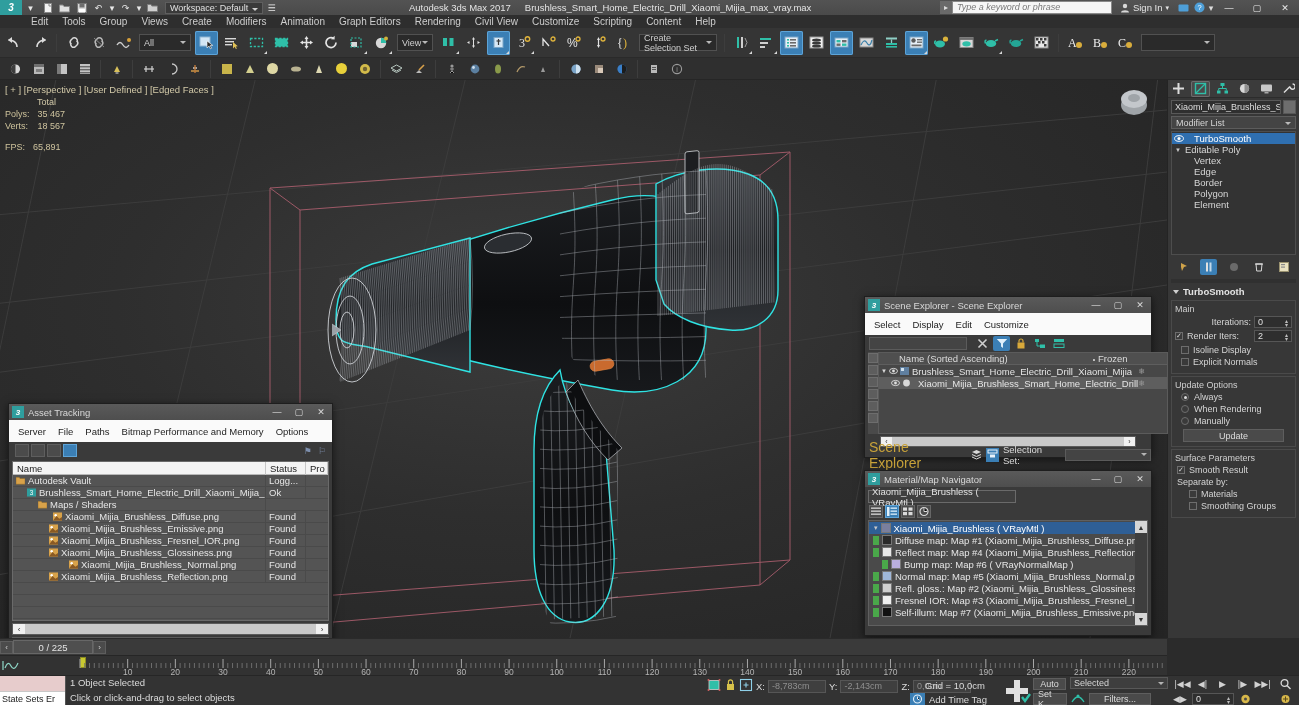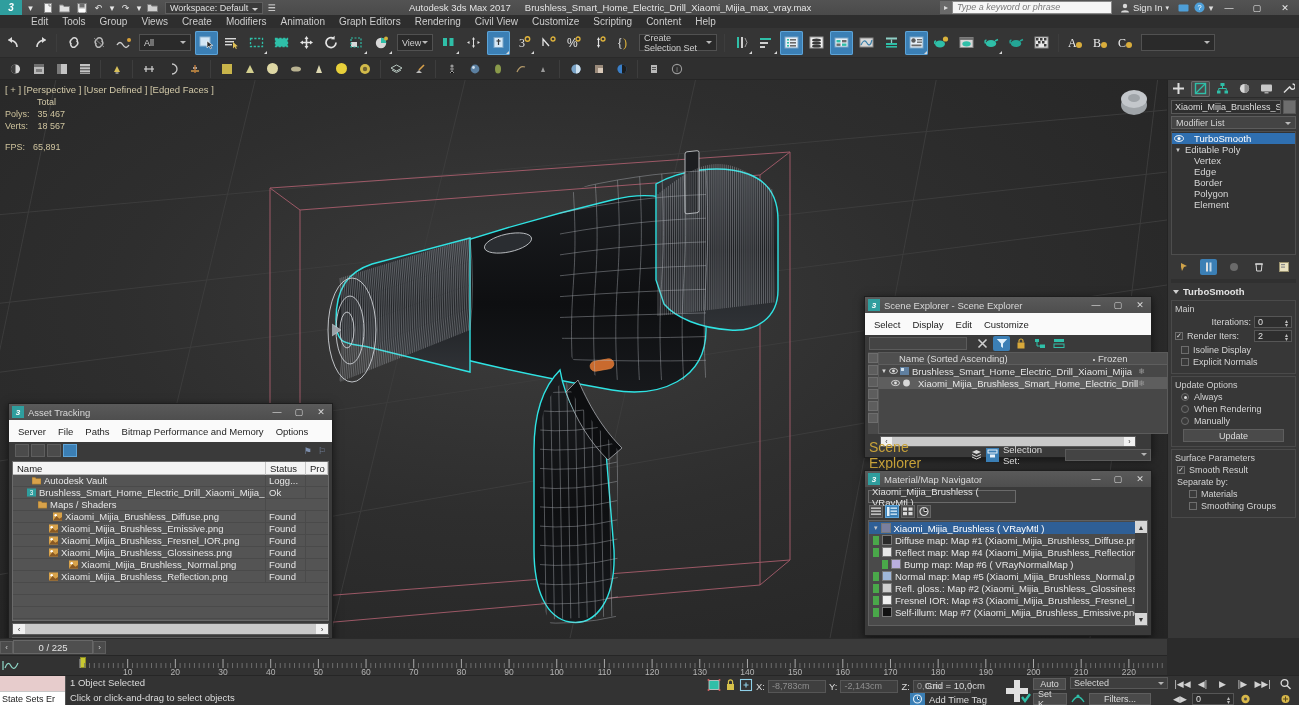--- a/index.html
+++ b/index.html
@@ -1278,21 +1278,21 @@
     </div>
   </div>
   <div id="at-grid">
     <div id="at-head">
       <div style="width:253px;">Name</div>
       <div style="width:40px;">Status</div>
       <div style="flex:1;">Pro</div>
     </div>
     <div id="at-rows">
         <div class="at-row">
-          <div class="c1" style="padding-left:19px">
+          <div class="c1" style="padding-left:3px">
             <svg class="at-ic" viewBox="0 0 10 9">
               <path d="M0 1 h3.6 l0.8 1.2 H10 V8.6 H0 Z" fill="#d8a24a" stroke="#8a6424" stroke-width="0.5"></path>
             </svg>
             <span>Autodesk Vault</span>
           </div>
           <div class="c2">Logg...</div>
           <div class="c3"></div>
         </div>
         <div class="at-row">
           <div class="c1" style="padding-left:14px">

